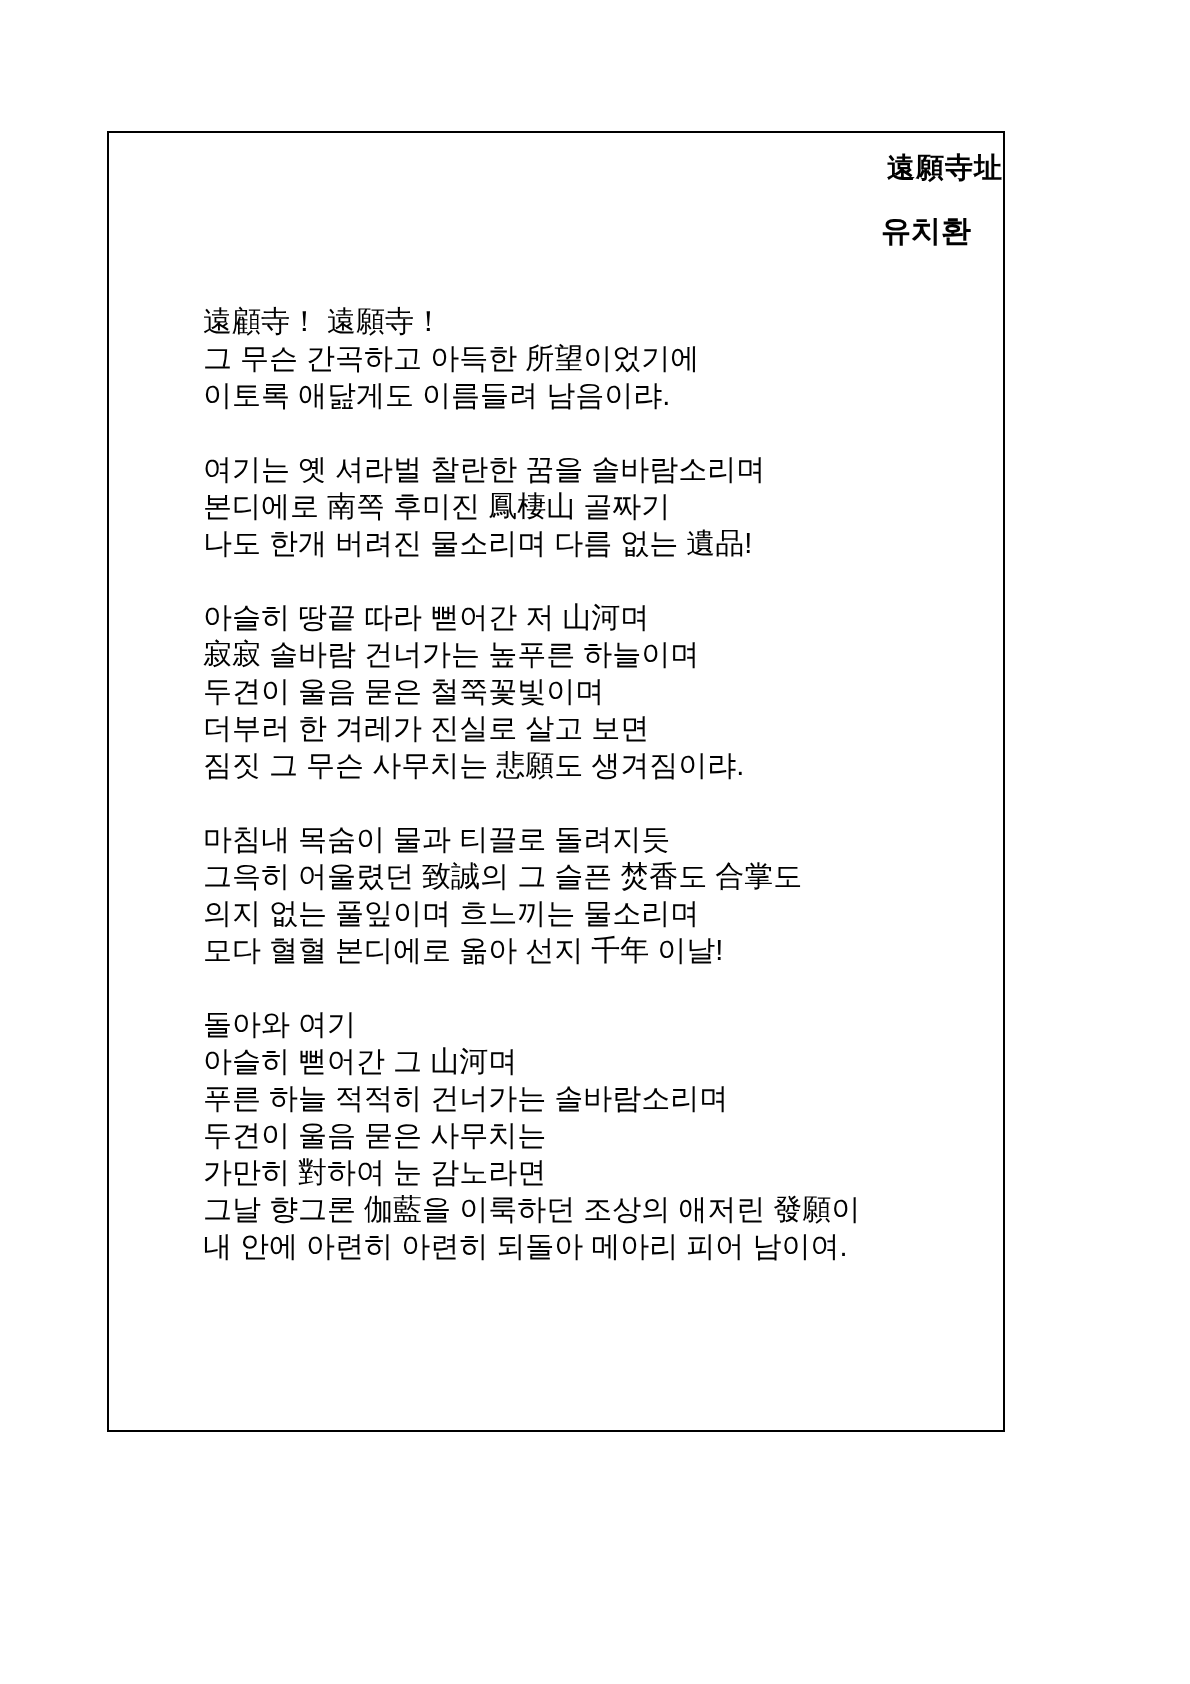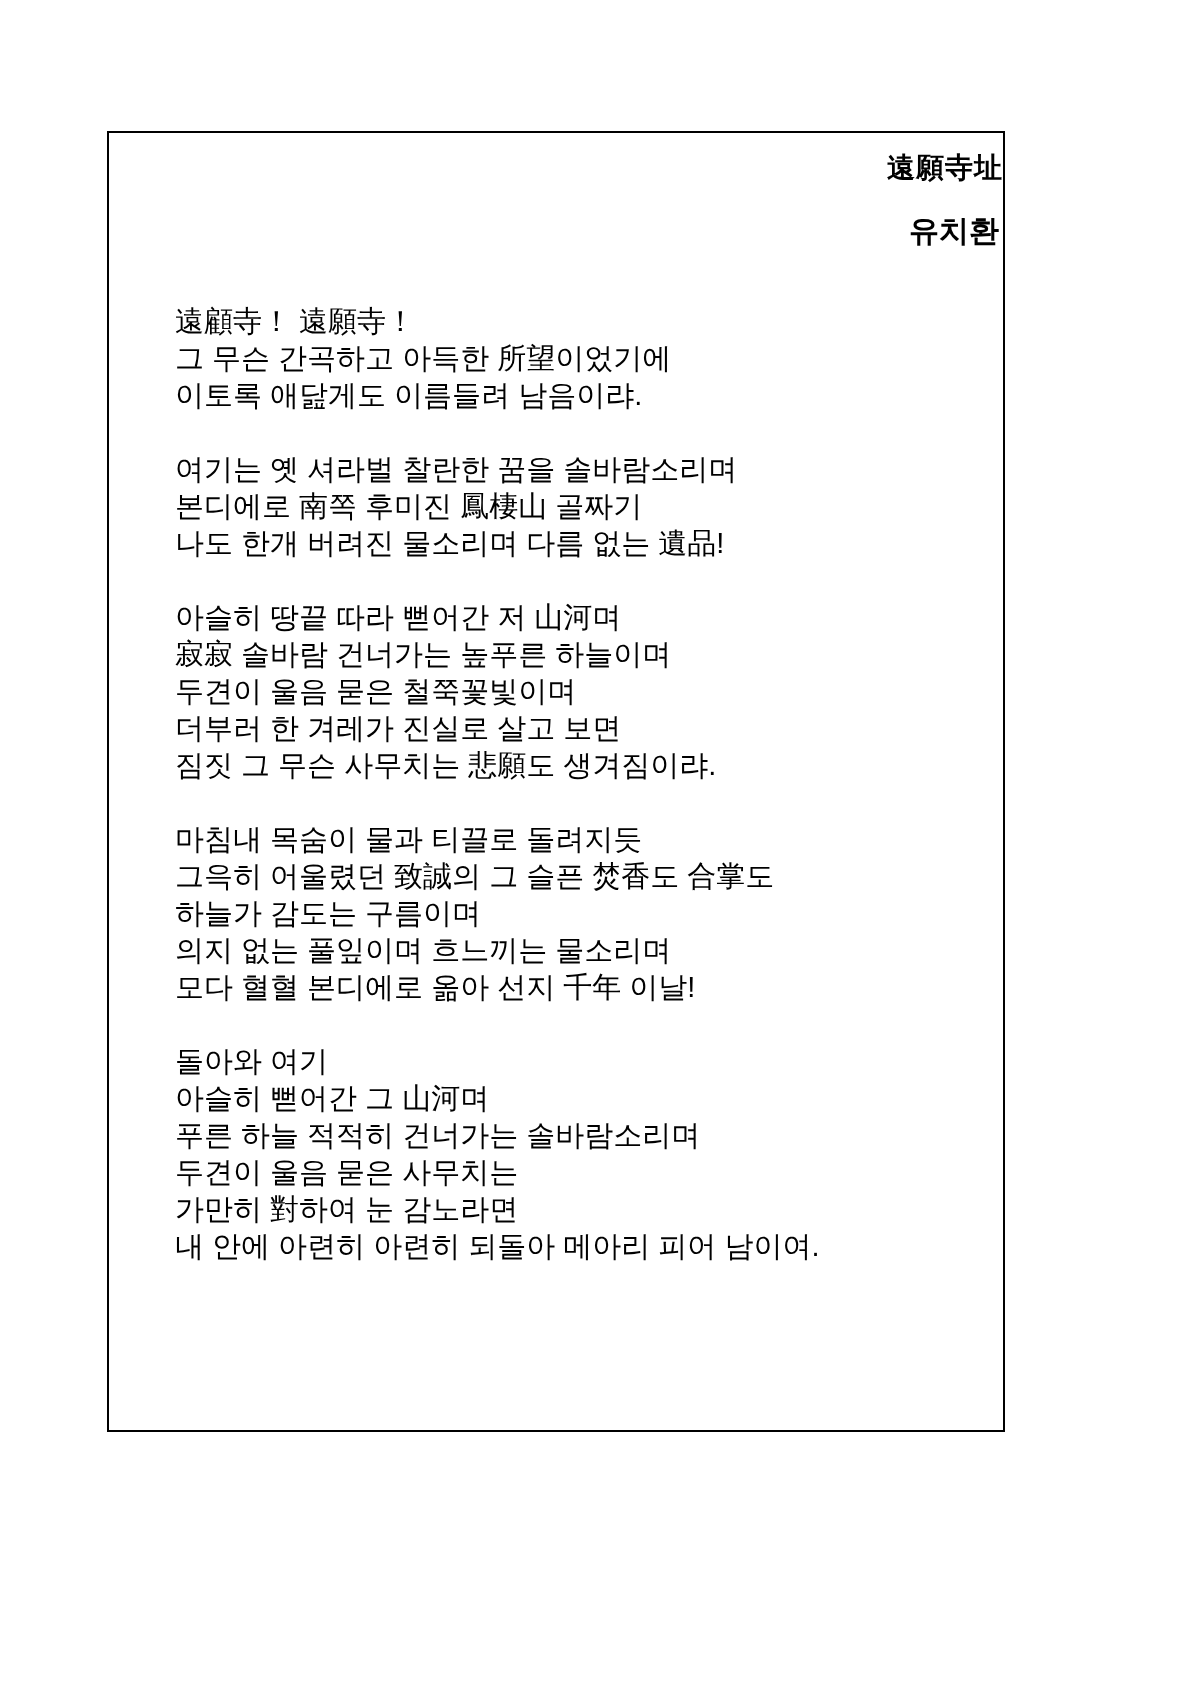--- a/index.html
+++ b/index.html
@@ -30,28 +30,28 @@
     margin-top: 18px;
     text-align: right;
     font-size: 28px;
     font-weight: 700;
     line-height: 34px;
     letter-spacing: 1px;
   }
   .doc-author {
     margin-top: 28px;
     text-align: right;
-    padding-right: 4px;
+    padding-right: 32px;
     font-size: 30px;
     font-weight: 700;
     line-height: 36px;
   }
   .poem-body {
     position: absolute;
-    left: 66px;
+    left: 94px;
     top: 170px;
     right: 20px;
   }
   .poem-line {
     font-size: 29px;
     font-weight: 400;
     line-height: 37px;
     white-space: pre;
   }
   .stanza + .stanza {
@@ -79,27 +79,27 @@
         <div class="stanza">
           <div class="poem-line">아슬히 땅끝 따라 뻗어간 저 山河며</div>
           <div class="poem-line">寂寂 솔바람 건너가는 높푸른 하늘이며</div>
           <div class="poem-line">두견이 울음 묻은 철쭉꽃빛이며</div>
           <div class="poem-line">더부러 한 겨레가 진실로 살고 보면</div>
           <div class="poem-line">짐짓 그 무슨 사무치는 悲願도 생겨짐이랴.</div>
         </div>
         <div class="stanza">
           <div class="poem-line">마침내 목숨이 물과 티끌로 돌려지듯</div>
           <div class="poem-line">그윽히 어울렸던 致誠의 그 슬픈 焚香도 合掌도</div>
-          <div class="poem-line">하늘가 감도는 구름이며</div>
           <div class="poem-line">의지 없는 풀잎이며 흐느끼는 물소리며</div>
           <div class="poem-line">모다 혈혈 본디에로 옮아 선지 千年 이날!</div>
         </div>
         <div class="stanza">
           <div class="poem-line">돌아와 여기</div>
           <div class="poem-line">아슬히 뻗어간 그 山河며</div>
           <div class="poem-line">푸른 하늘 적적히 건너가는 솔바람소리며</div>
           <div class="poem-line">두견이 울음 묻은 사무치는</div>
           <div class="poem-line">가만히 對하여 눈 감노라면</div>
+          <div class="poem-line">그날 향그론 伽藍을 이룩하던 조상의 애저린 發願이</div>
           <div class="poem-line">내 안에 아련히 아련히 되돌아 메아리 피어 남이여.</div>
         </div>
       </div>
   </div>
 </div>
 
 </body></html>

